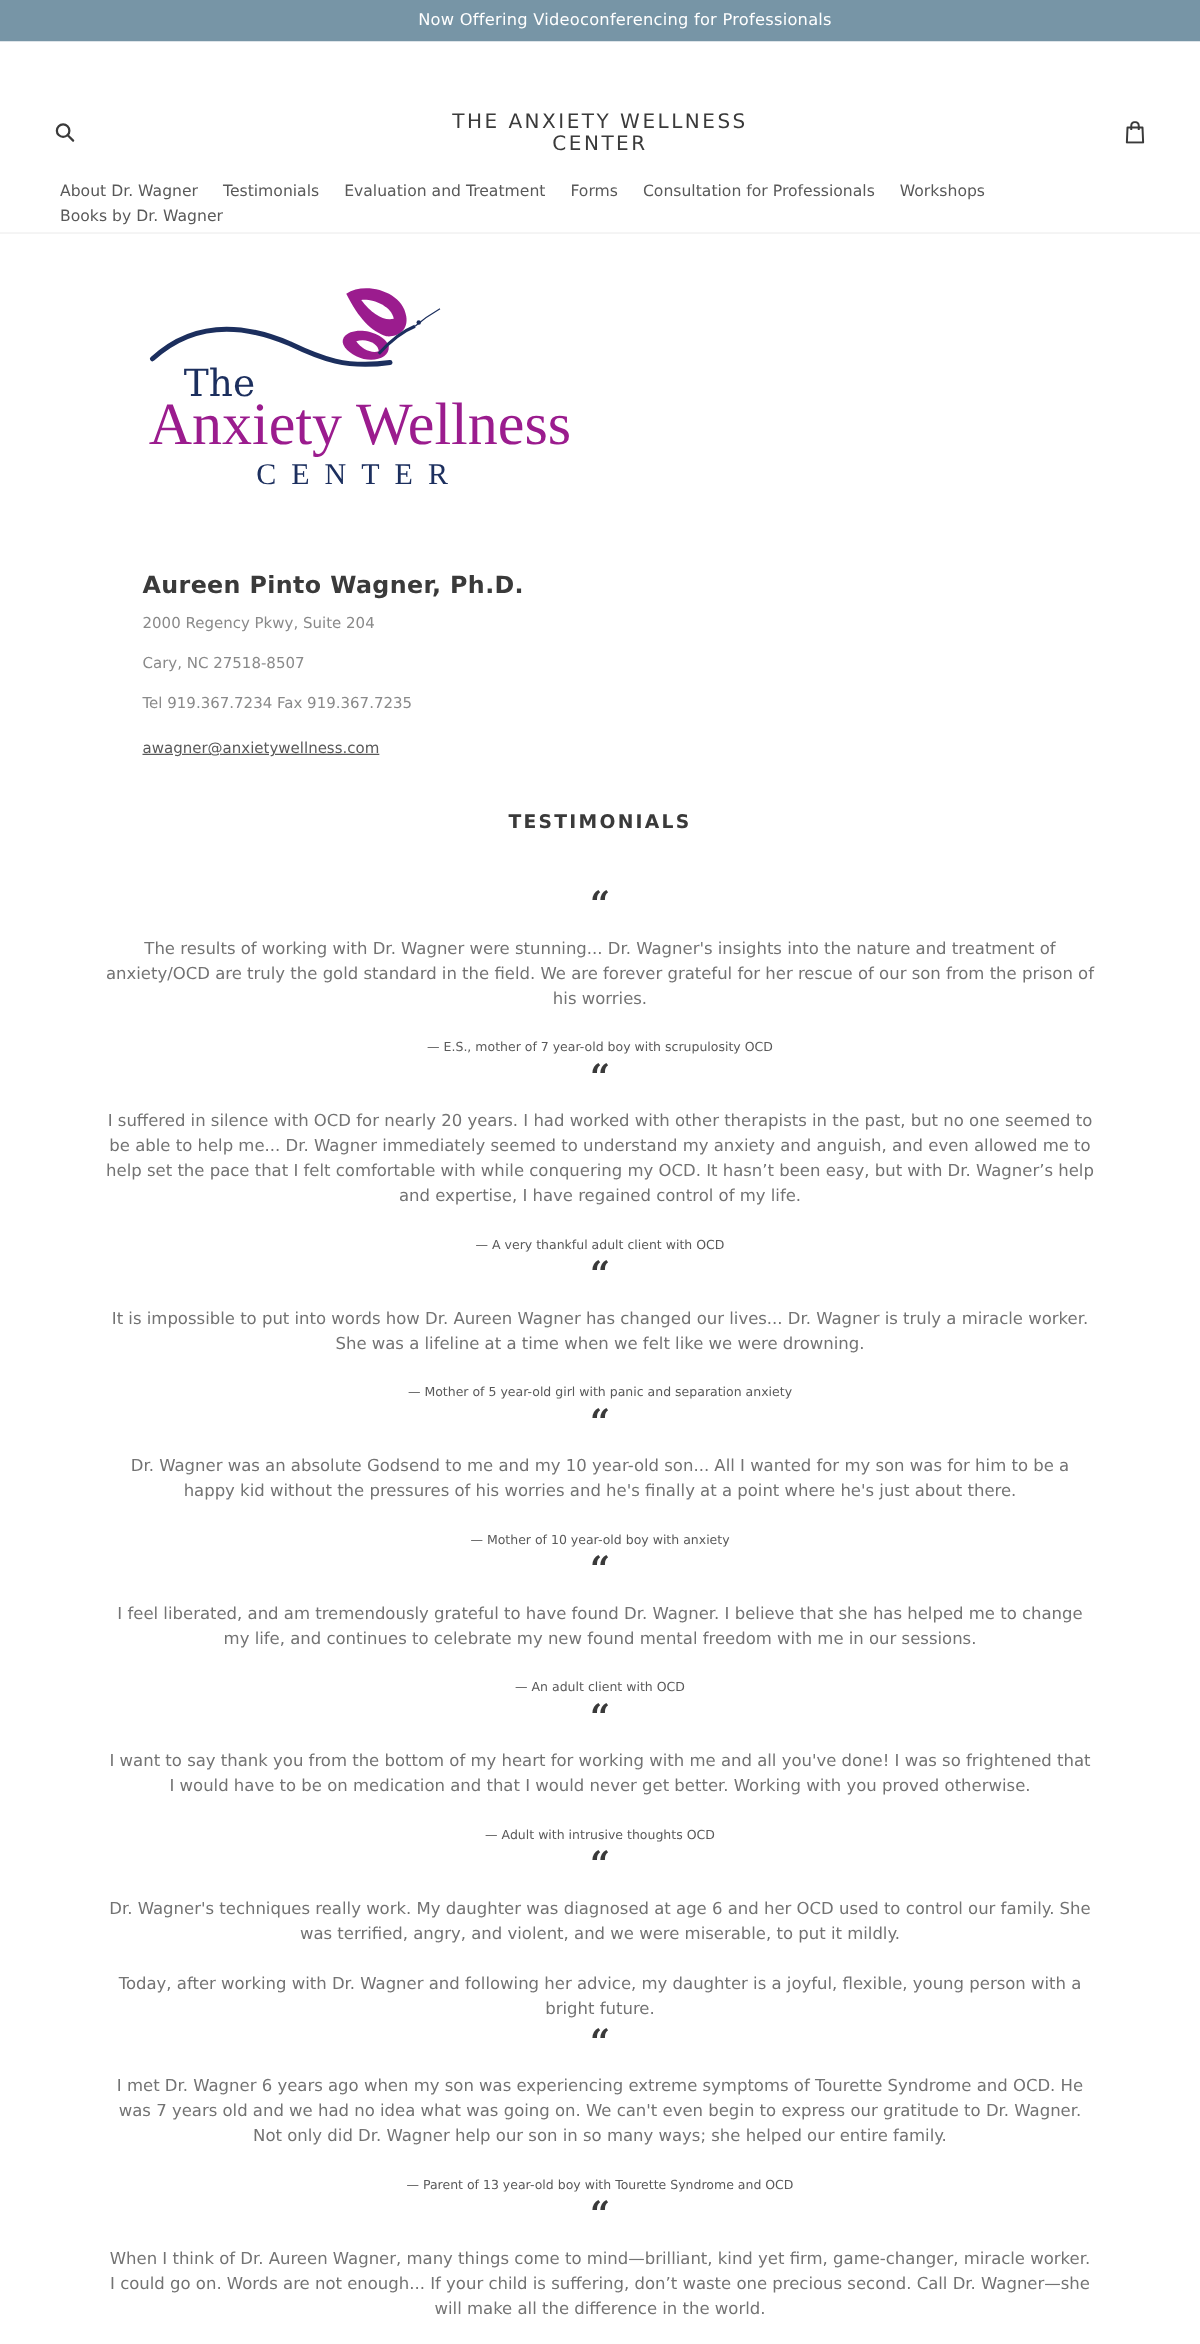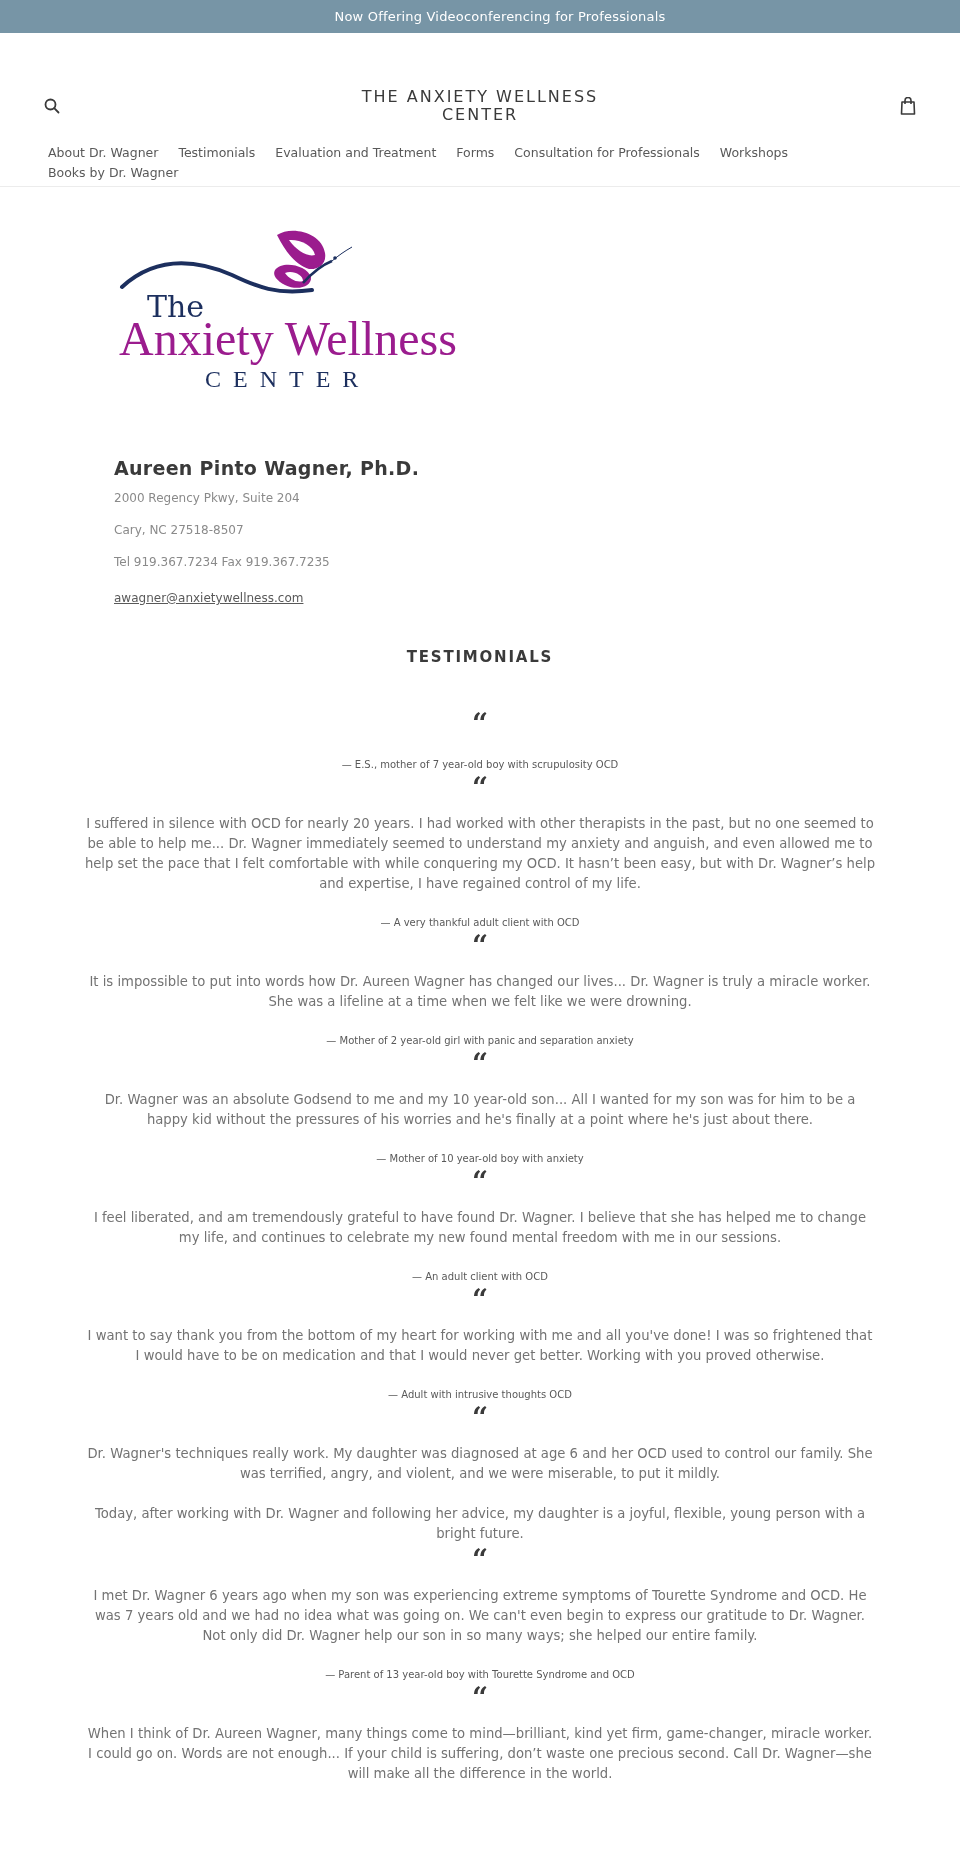--- a/index.html
+++ b/index.html
@@ -108,33 +108,34 @@
   <p>Cary, NC 27518-8507</p>
   <p>Tel 919.367.7234  Fax 919.367.7235</p>
   <a>awagner@anxietywellness.com</a>
 </section>
 
 <section class="testimonials">
   <h3 class="section-title">TESTIMONIALS</h3>
 
   <div class="t-item">
     <div class="quote-mark">“</div>
+    <p class="t-text">The results of working with Dr. Wagner were stunning... Dr. Wagner's insights into the nature and treatment of anxiety/OCD are truly the gold standard in the field.  We are forever grateful for her rescue of our son from the prison of his worries.</p>
     <p class="t-cite">— E.S., mother of 7 year-old boy with scrupulosity OCD</p>
   </div>
 
   <div class="t-item">
     <div class="quote-mark">“</div>
     <p class="t-text">I suffered in silence with OCD for nearly 20 years.  I had worked with other therapists in the past, but no one seemed to be able to help me... Dr. Wagner immediately seemed to understand my anxiety and anguish, and even allowed me to help set the pace that I felt comfortable with while conquering my OCD. It hasn’t been easy, but with Dr. Wagner’s help and expertise, I have regained control of my life.</p>
     <p class="t-cite">— A very thankful adult client with OCD</p>
   </div>
 
   <div class="t-item">
     <div class="quote-mark">“</div>
     <p class="t-text">It is impossible to put into words how Dr. Aureen Wagner has changed our lives... Dr. Wagner is truly a miracle worker. She was a lifeline at a time when we felt like we were drowning.</p>
-    <p class="t-cite">— Mother of 2 year-old girl with panic and separation anxiety</p>
+    <p class="t-cite">— Mother of 5 year-old girl with panic and separation anxiety</p>
   </div>
 
   <div class="t-item">
     <div class="quote-mark">“</div>
     <p class="t-text">Dr. Wagner was an absolute Godsend to me and my 10 year-old son... All I wanted for my son was for him to be a happy kid without the pressures of his worries and he's finally at a point where he's just about there.</p>
     <p class="t-cite">— Mother of 10 year-old boy with anxiety</p>
   </div>
 
   <div class="t-item">
     <div class="quote-mark">“</div>

